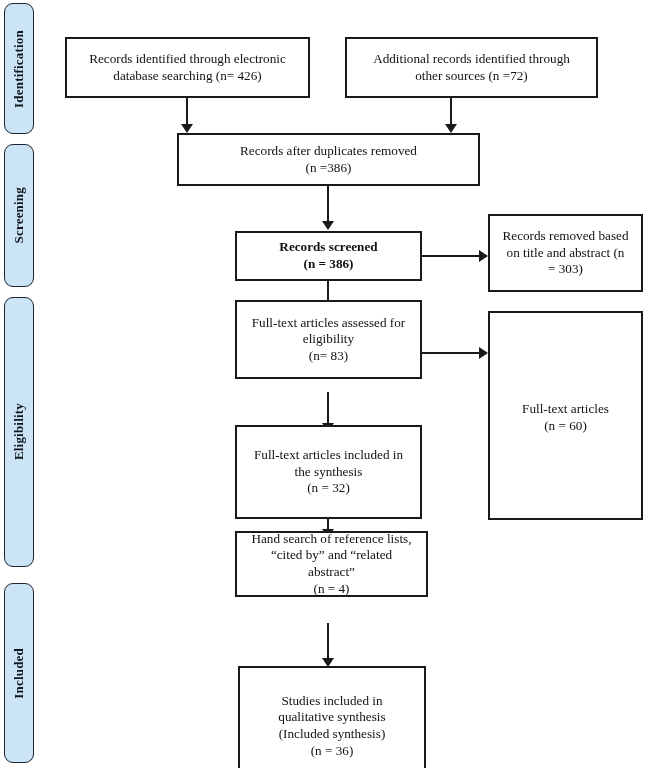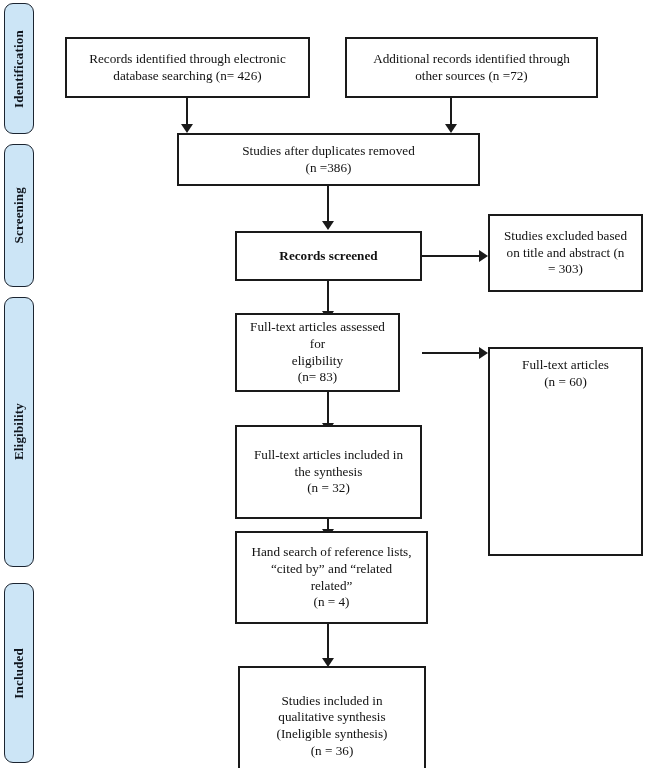--- a/index.html
+++ b/index.html
@@ -52,23 +52,22 @@
     justify-content: center;
     text-align: center;
     padding: 3px 6px;
     font-size: 13.2px;
     line-height: 1.26;
   }
   .box .lines { width: 100%; }
   .box .ln { display: block; }
   
   .box.reasons {
-    align-items: flex-start;
+    align-items: center;
     padding-top: 8px;
-    margin-top: 36px;
   }
   .reasons .head { display: block; text-align: center; }
   .reasons ul {
     margin: 2px 0 0 0;
     padding-left: 22px;
     text-align: left;
   }
   .reasons li {
     margin: 0 0 1px 0;
     padding-left: 2px;
@@ -150,40 +149,41 @@
 
   <div class="box" style="left:345px;top:37px;width:253px;height:61px;">
     <span class="lines">
       <span class="ln">Additional records identified through</span>
       <span class="ln">other sources (n =72)</span>
     </span>
   </div>
 
   <div class="box" style="left:177px;top:133px;width:303px;height:53px;">
     <span class="lines">
-      <span class="ln">Studies after duplicates removed</span>
+      <span class="ln">Records after duplicates removed</span>
       <span class="ln">(n =386)</span>
     </span>
   </div>
 
   <div class="box" style="left:235px;top:231px;width:187px;height:50px;font-weight:bold;">
     <span class="lines">
       <span class="ln">Records screened</span>
+      <span class="ln">(n = 386)</span>
     </span>
   </div>
 
   <div class="box" style="left:488px;top:214px;width:155px;height:78px;">
     <span class="lines">
-      <span class="ln">Studies excluded based</span>
+      <span class="ln">Records removed based</span>
       <span class="ln">on title and abstract (n</span>
       <span class="ln">= 303)</span>
     </span>
   </div>
 
-  <div class="box" style="left:235px;top:313px;width:165px;height:79px;">
+  <div class="box" style="left:235px;top:300px;width:187px;height:79px;">
     <span class="lines">
       <span class="ln">Full-text articles assessed for</span>
       <span class="ln">eligibility</span>
       <span class="ln">(n= 83)</span>
     </span>
   </div>
 
   <div class="box reasons" style="left:488px;top:311px;width:155px;height:209px;">
     <span class="lines">
       <span class="head">Full-text articles</span>
@@ -192,31 +192,31 @@
   </div>
 
   <div class="box" style="left:235px;top:425px;width:187px;height:94px;">
     <span class="lines">
       <span class="ln">Full-text articles included in</span>
       <span class="ln">the synthesis</span>
       <span class="ln">(n = 32)</span>
     </span>
   </div>
 
-  <div class="box" style="left:235px;top:531px;width:193px;height:93px;justify-content:flex-end;">
+  <div class="box" style="left:235px;top:531px;width:193px;height:66px;justify-content:flex-end;">
     <span class="lines">
       <span class="ln">Hand search of reference lists,</span>
       <span class="ln">“cited by” and “related</span>
-      <span class="ln">related”</span>
+      <span class="ln">abstract”</span>
       <span class="ln">(n = 4)</span>
     </span>
   </div>
 
   <div class="box" style="left:238px;top:666px;width:188px;height:120px;">
     <span class="lines">
       <span class="ln">Studies included in</span>
       <span class="ln">qualitative synthesis</span>
-      <span class="ln">(Ineligible synthesis)</span>
+      <span class="ln">(Included synthesis)</span>
       <span class="ln">(n = 36)</span>
     </span>
   </div>
 
 </div>
 
 </body></html>

